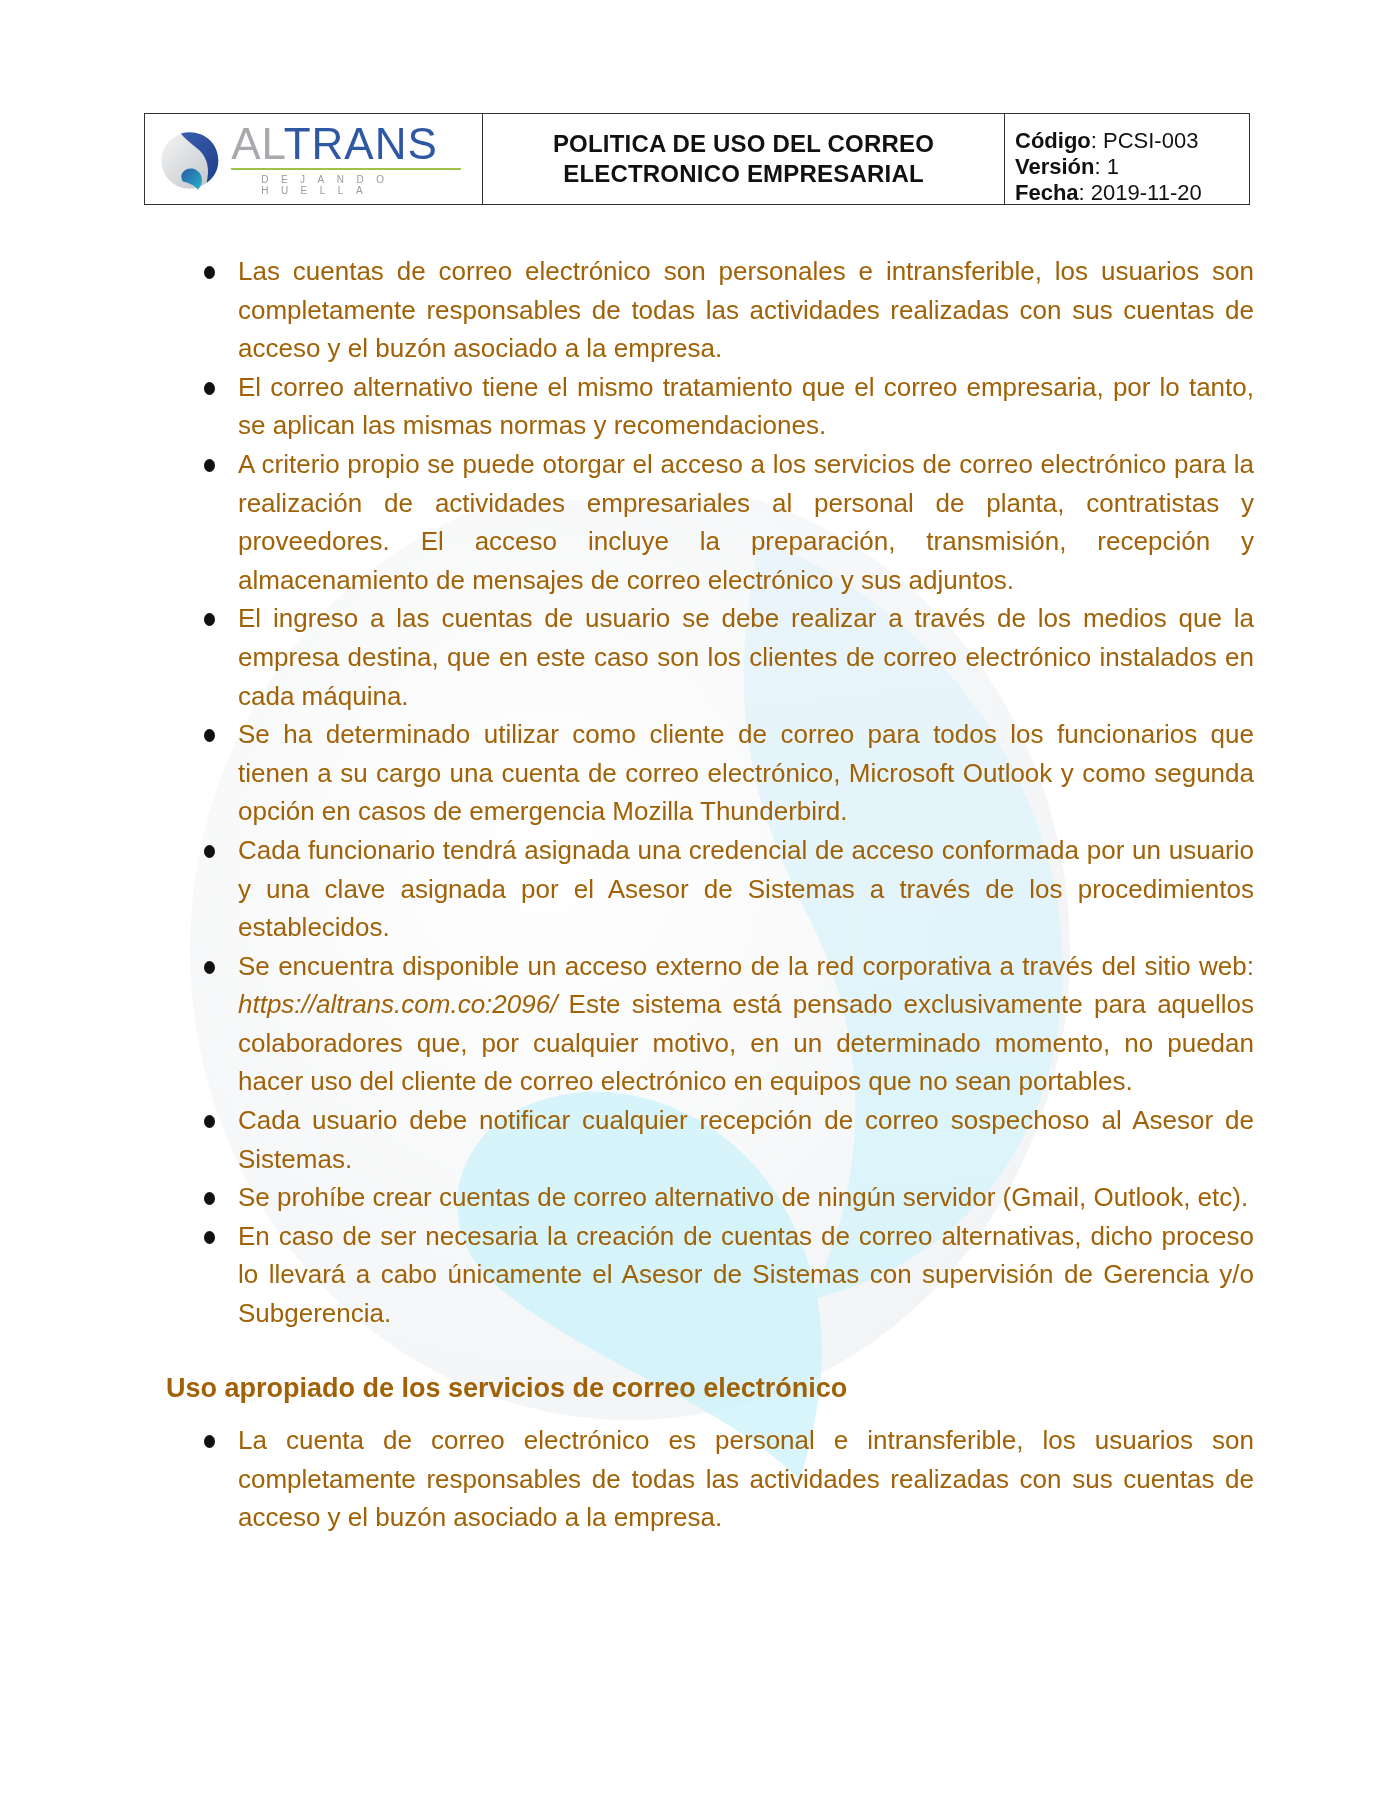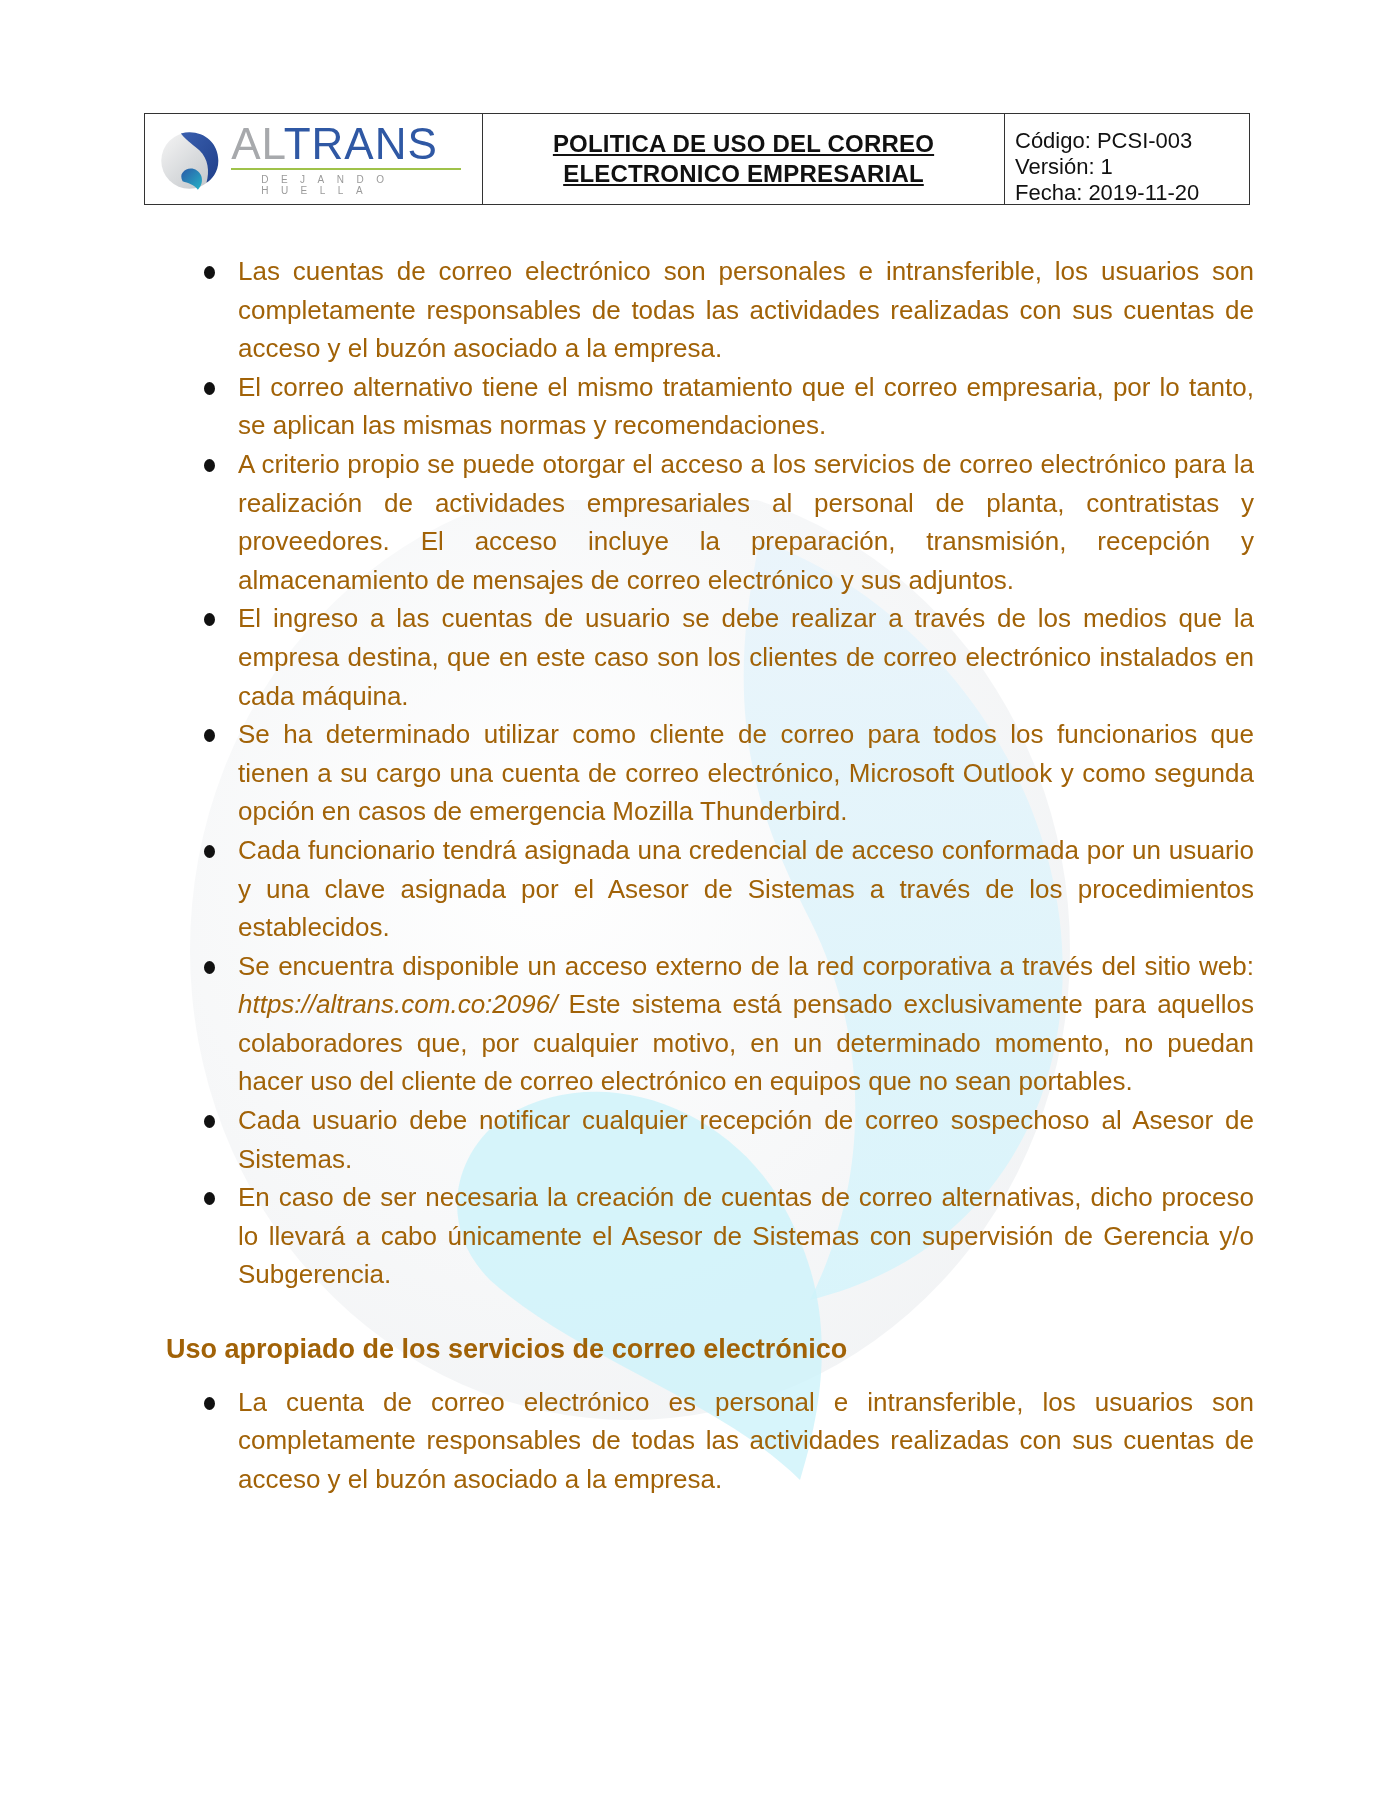--- a/index.html
+++ b/index.html
@@ -13,30 +13,30 @@
     pointer-events: none; z-index: 0;
   }
   .header-table {
     position: absolute; left: 144px; top: 113px; width: 1106px; height: 92px;
     border: 1.5px solid #333; display: flex; box-sizing: border-box; z-index: 2; background: #fff;
   }
   .hcell { box-sizing: border-box; height: 100%; }
   .hcell.logo { width: 338px; border-right: 1.5px solid #333; display: flex; align-items: center; padding-left: 12px; }
   .hcell.title { width: 522px; border-right: 1.5px solid #333; display: flex; align-items: center; justify-content: center; text-align: center; }
   .hcell.meta { flex: 1; padding: 14px 10px; font-size: 22px; line-height: 26px; }
-  .title-text { font-weight: bold; font-size: 24px; line-height: 30px; letter-spacing: 0.2px; text-decoration: underline; }
+  .title-text { font-weight: bold; font-size: 24px; line-height: 30px; letter-spacing: 0.2px; }
   .logo-wrap { display: flex; align-items: center; }
   .logo-mark { width: 80px; height: 80px; }
   .logo-words { margin-left: 6px; }
   .logo-name { font-size: 44px; line-height: 44px; letter-spacing: 1px; font-weight: normal; }
   .logo-name .al { color: #a7a9ac; }
   .logo-name .trans { color: #2f58a4; }
   .logo-line { height: 2px; background: #9fc24a; width: 230px; margin: 2px 0 4px 0; }
   .logo-tag { font-size: 10px; letter-spacing: 12.5px; color: #9a9a9a; margin-left: 30px; }
-  .meta b { font-weight: normal; }
+  .meta b { font-weight: bold; }
   .content {
     position: absolute; left: 154px; top: 252px; width: 1100px; z-index: 2;
     font-family: "Liberation Sans", sans-serif; font-size: 26px; line-height: 38.6px; color: #a16207;
   }
   ul.bullets { list-style: none; margin: 0; padding: 0; }
   ul.bullets li { position: relative; padding-left: 84px; text-align: justify; }
   ul.bullets li::before {
     content: ""; position: absolute; left: 50px; top: 14px; width: 11px; height: 13px; border-radius: 50%; background: #111;
   }
   .section-heading { font-weight: bold; font-size: 27px; margin: 36px 0 14px 12px; }
@@ -106,20 +106,21 @@
 <div class="content">
   <ul class="bullets">
     <li>Las cuentas de correo electrónico son personales e intransferible, los usuarios son completamente responsables de todas las actividades realizadas con sus cuentas de acceso y el buzón asociado a la empresa.</li>
     <li>El correo alternativo tiene el mismo tratamiento que el correo empresaria, por lo tanto, se aplican las mismas normas y recomendaciones.</li>
     <li>A criterio propio se puede otorgar el acceso a los servicios de correo electrónico para la realización de actividades empresariales al personal de planta, contratistas y proveedores. El acceso incluye la preparación, transmisión, recepción y almacenamiento de mensajes de correo electrónico y sus adjuntos.</li>
     <li>El ingreso a las cuentas de usuario se debe realizar a través de los medios que la empresa destina, que en este caso son los clientes de correo electrónico instalados en cada máquina.</li>
     <li>Se ha determinado utilizar como cliente de correo para todos los funcionarios que tienen a su cargo una cuenta de correo electrónico, Microsoft Outlook y como segunda opción en casos de emergencia Mozilla Thunderbird.</li>
     <li>Cada funcionario tendrá asignada una credencial de acceso conformada por un usuario y una clave asignada por el Asesor de Sistemas a través de los procedimientos establecidos.</li>
     <li><span>Se encuentra disponible un acceso externo de la red corporativa a través del sitio web: </span><span class="url">https://altrans.com.co:2096/</span><span> Este sistema está pensado exclusivamente para aquellos colaboradores que, por cualquier motivo, en un determinado momento, no puedan hacer uso del cliente de correo electrónico en equipos que no sean portables.</span></li>
     <li>Cada usuario debe notificar cualquier recepción de correo sospechoso al Asesor de Sistemas.</li>
+    <li>Se prohíbe crear cuentas de correo alternativo de ningún servidor (Gmail, Outlook, etc).</li>
     <li>En caso de ser necesaria la creación de cuentas de correo alternativas, dicho proceso lo llevará a cabo únicamente el Asesor de Sistemas con supervisión de Gerencia y/o Subgerencia.</li>
   </ul>
 
   <div class="section-heading">Uso apropiado de los servicios de correo electrónico</div>
 
   <ul class="bullets">
     <li>La cuenta de correo electrónico es personal e intransferible, los usuarios son completamente responsables de todas las actividades realizadas con sus cuentas de acceso y el buzón asociado a la empresa.</li>
   </ul>
 </div>
 

